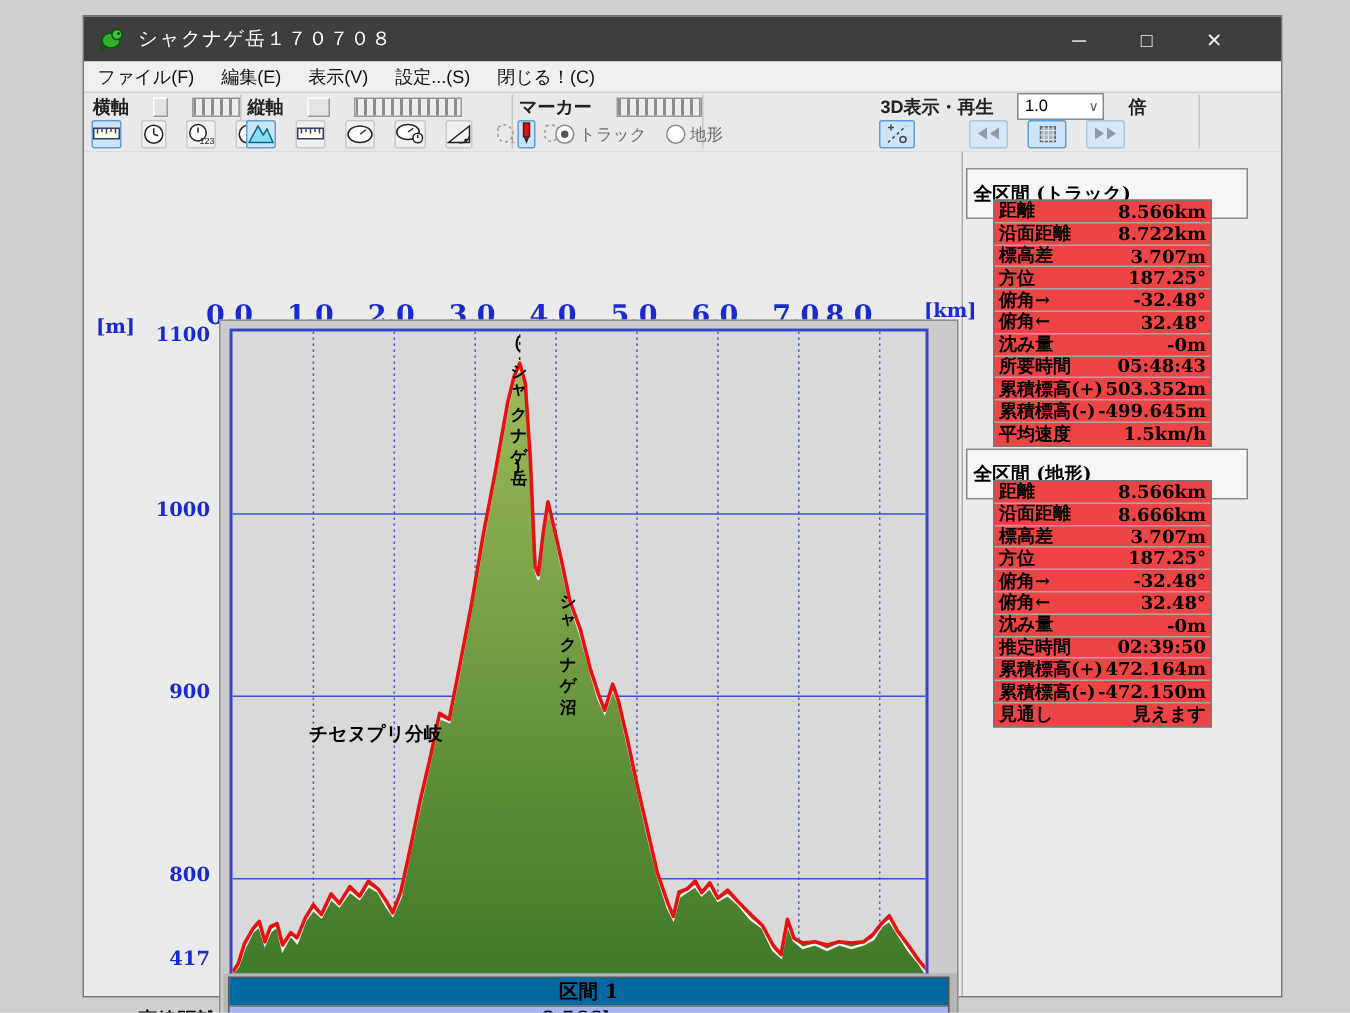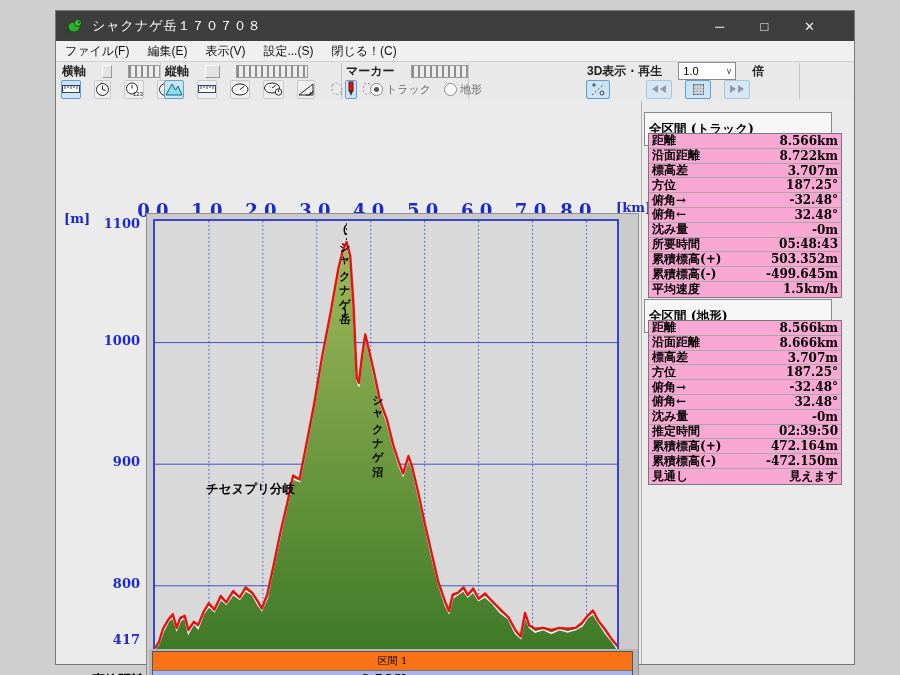--- a/index.html
+++ b/index.html
@@ -57,34 +57,34 @@
   .xtick{position:absolute;top:99px;width:44px;text-align:center;color:#1a2acc;
          font-weight:bold;font-size:18px;font-family:"DejaVu Serif",serif;}
   .ytick{position:absolute;width:60px;text-align:right;color:#1a2acc;font-weight:bold;
          font-size:13px;font-family:"DejaVu Serif",serif;left:24px;}
   .unit-label{position:absolute;color:#1a2acc;font-weight:bold;font-size:13px;
               font-family:"DejaVu Serif",serif;}
   
   .backdrop{position:absolute;left:93px;top:548px;width:489px;height:100px;background:#b6b6b6;}
   .sec-table{position:absolute;left:3px;top:2px;width:481px;height:90px;border:1px solid #555;
              background:#a9b4f3;box-sizing:border-box;}
-  .sec-head{height:18px;background:#f97316;border-bottom:1px solid #777;display:flex;
-            align-items:center;justify-content:center;font-weight:normal;font-size:10px;
+  .sec-head{height:18px;background:#0369a1;border-bottom:1px solid #777;display:flex;
+            align-items:center;justify-content:center;font-weight:bold;font-size:13px;
             font-family:"DejaVu Serif",serif;}
   .sec-row{height:17.5px;display:flex;align-items:center;justify-content:center;
            font-weight:bold;font-size:13px;font-family:"DejaVu Serif",serif;}
   .sec-label{position:absolute;width:72px;text-align:right;left:16px;font-weight:bold;
              font-size:13px;font-family:"DejaVu Serif",serif;color:#000;}
   
   .rpanel{position:absolute;left:588px;top:0;width:190px;bottom:0;}
   .phead{position:absolute;left:0;width:188px;height:34px;background:#f6f6f6;
          border:1px solid #8a8a8a;box-sizing:border-box;display:flex;align-items:center;
          padding-left:4px;font-weight:bold;font-size:12.5px;
          font-family:"DejaVu Serif",serif;}
-  .ptable{position:absolute;left:4px;width:194px;background:#f9a8d4;border:1px solid #777;
+  .ptable{position:absolute;left:18px;width:146px;background:#ef4444;border:1px solid #777;
           box-sizing:border-box;}
   .prow{height:14.8px;display:flex;align-items:center;justify-content:space-between;
         padding:0 3px;border-bottom:1px solid #a8a8a8;font-weight:bold;font-size:12px;
         font-family:"DejaVu Serif",serif;box-sizing:border-box;}
   .prow:last-child{border-bottom:none;}
   .prow .lab{white-space:nowrap;}
   .prow .val{white-space:nowrap;}
   svg text{font-family:"Liberation Sans",sans-serif;}
 </style>
 </head>
@@ -274,21 +274,21 @@
     <div class="unit-label" style="left:560px;top:99px;">[km]</div>
     <div id="xticks">
         <div class="xtick" style="left: 75px;">0.0</div>
         <div class="xtick" style="left: 128.934px;">1.0</div>
         <div class="xtick" style="left: 182.868px;">2.0</div>
         <div class="xtick" style="left: 236.802px;">3.0</div>
         <div class="xtick" style="left: 290.737px;">4.0</div>
         <div class="xtick" style="left: 344.671px;">5.0</div>
         <div class="xtick" style="left: 398.605px;">6.0</div>
         <div class="xtick" style="left: 452.539px;">7.0</div>
-        <div class="xtick" style="left: 498px;">8.0</div>
+        <div class="xtick" style="left: 488px;">8.0</div>
       </div>
     <div id="yticks">
         <div class="ytick" style="top: 531px;">417</div>
         <div class="ytick" style="top: 474.773px;">800</div>
         <div class="ytick" style="top: 353.182px;">900</div>
         <div class="ytick" style="top: 231.591px;">1000</div>
         <div class="ytick" style="top: 115px;">1100</div>
       </div>
 
     <div class="chart-frame"></div>

